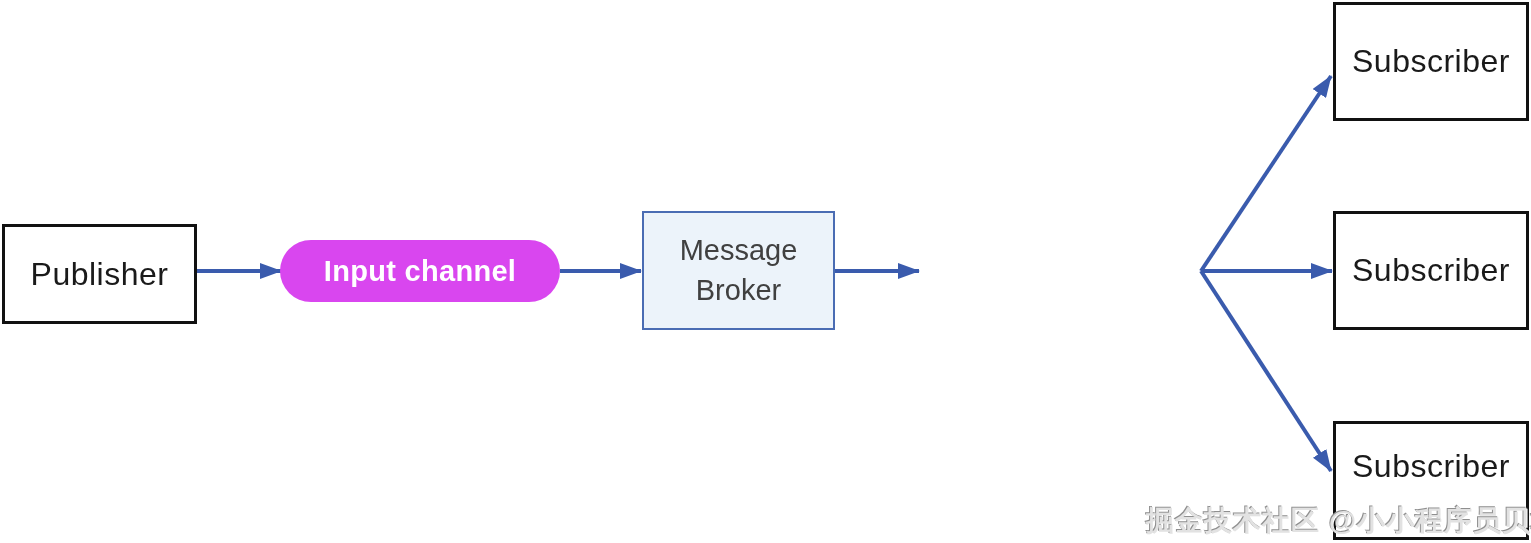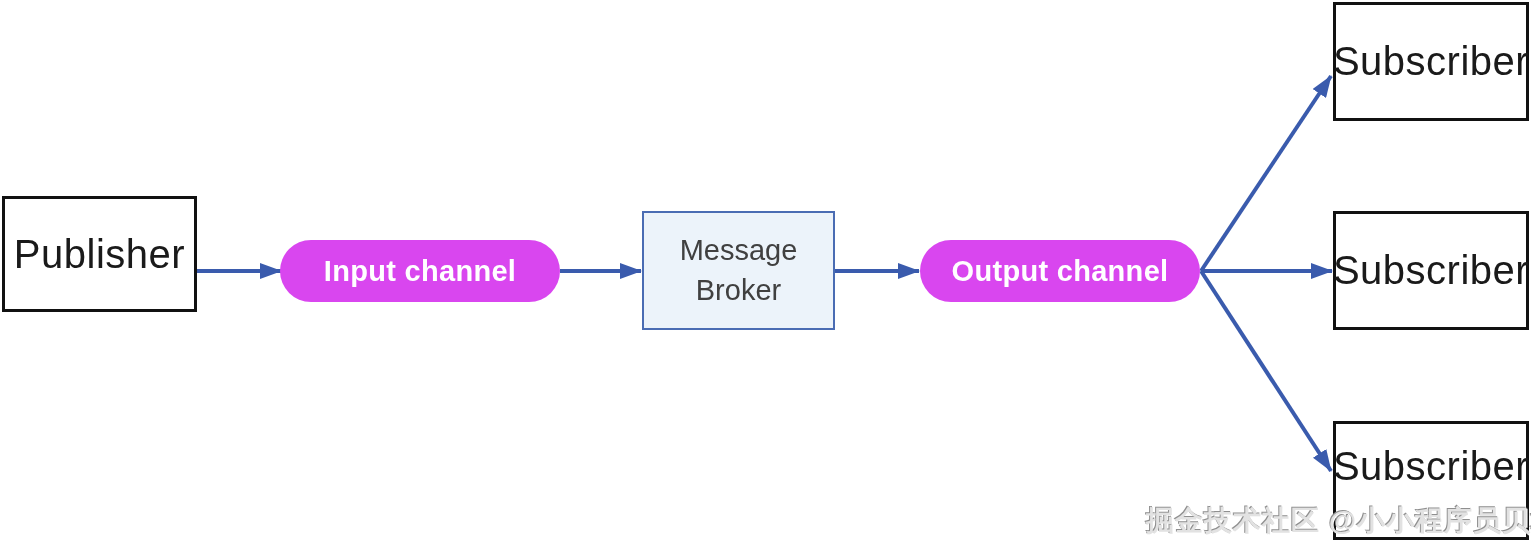--- a/index.html
+++ b/index.html
@@ -28,21 +28,21 @@
     align-items: center;
     justify-content: center;
     text-align: center;
     box-sizing: border-box;
     z-index: 2;
   }
   .rect-node {
     background: #ffffff;
     border: 3px solid #111111;
     color: #1a1a1a;
-    font-size: 40px;
+    font-size: 32px;
     font-weight: 400;
     letter-spacing: 0.5px;
   }
   .pill-node {
     background: #d946ef;
     border-radius: 31px;
     color: #ffffff;
     font-size: 29px;
     font-weight: 700;
     letter-spacing: 0.3px;
@@ -52,21 +52,21 @@
     border: 2px solid #4a6cb3;
     color: #404040;
     font-size: 29px;
     font-weight: 400;
     line-height: 1.35;
   }
   .broker-node .broker-label {
     display: block;
     width: 170px;
   }
-  #node-publisher        { left: 2px;    top: 196px; width: 195px; height: 116px; }
+  #node-publisher        { left: 2px;    top: 224px; width: 195px; height: 100px; }
   #node-input-channel    { left: 280px;  top: 240px; width: 280px; height: 62px;  }
   #node-message-broker   { left: 642px;  top: 211px; width: 193px; height: 119px; }
   #node-output-channel   { left: 920px;  top: 240px; width: 280px; height: 62px;  }
   #node-subscriber-top    { left: 1333px; top: 2px;   width: 196px; height: 119px; }
   #node-subscriber-middle { left: 1333px; top: 211px; width: 196px; height: 119px; }
   #node-subscriber-bottom { left: 1333px; top: 421px; width: 196px; height: 119px; }
   #node-subscriber-bottom .node-label { position: relative; top: -14px; }
   .watermark {
     position: absolute;
     left: 1146px;
@@ -104,23 +104,20 @@
   </div>
 
   <div id="node-input-channel" class="node pill-node">
     <span class="node-label">Input channel</span>
   </div>
 
   <div id="node-message-broker" class="node broker-node">
     <span class="node-label broker-label">Message Broker</span>
   </div>
 
-  <div id="node-output-channel" class="node pill-node">
-    <span class="node-label">Output channel</span>
-  </div>
 
   <div id="node-subscriber-top" class="node rect-node">
     <span class="node-label">Subscriber</span>
   </div>
 
   <div id="node-subscriber-middle" class="node rect-node">
     <span class="node-label">Subscriber</span>
   </div>
 
   <div id="node-subscriber-bottom" class="node rect-node">

